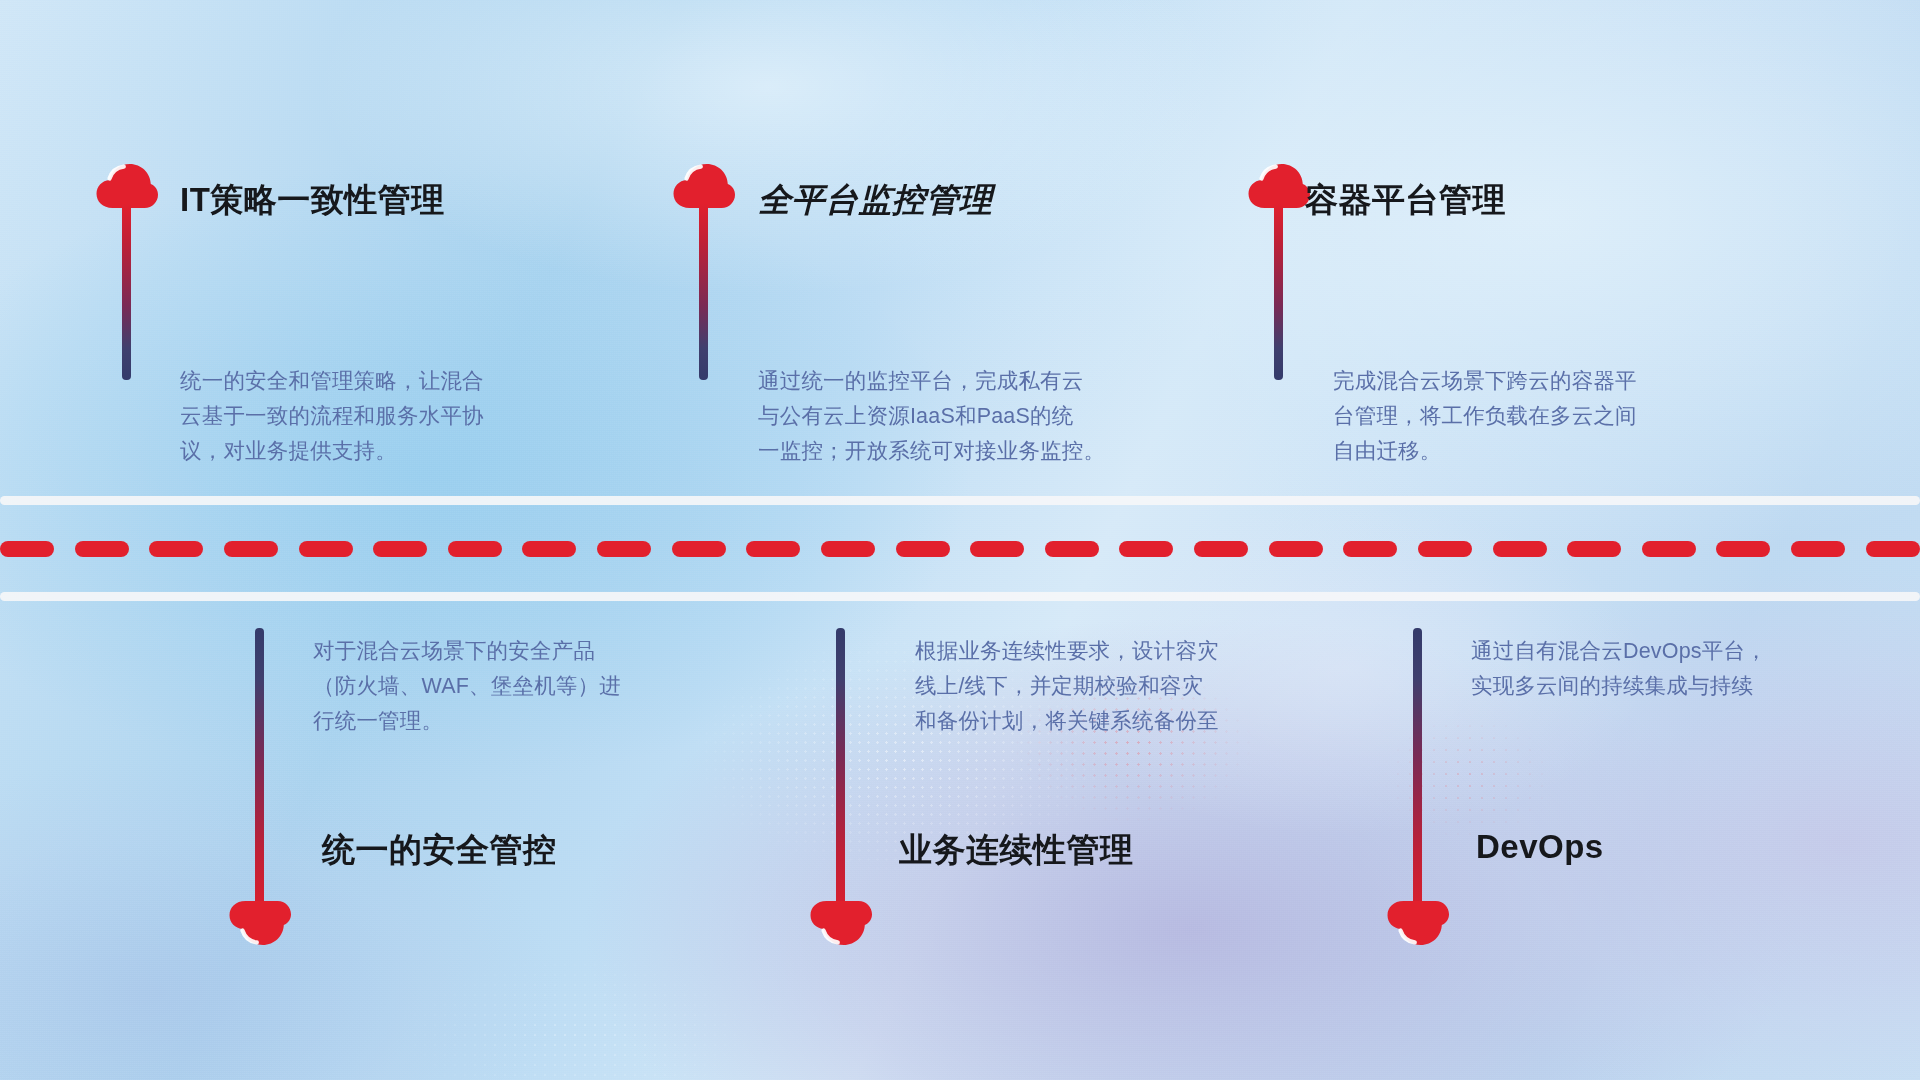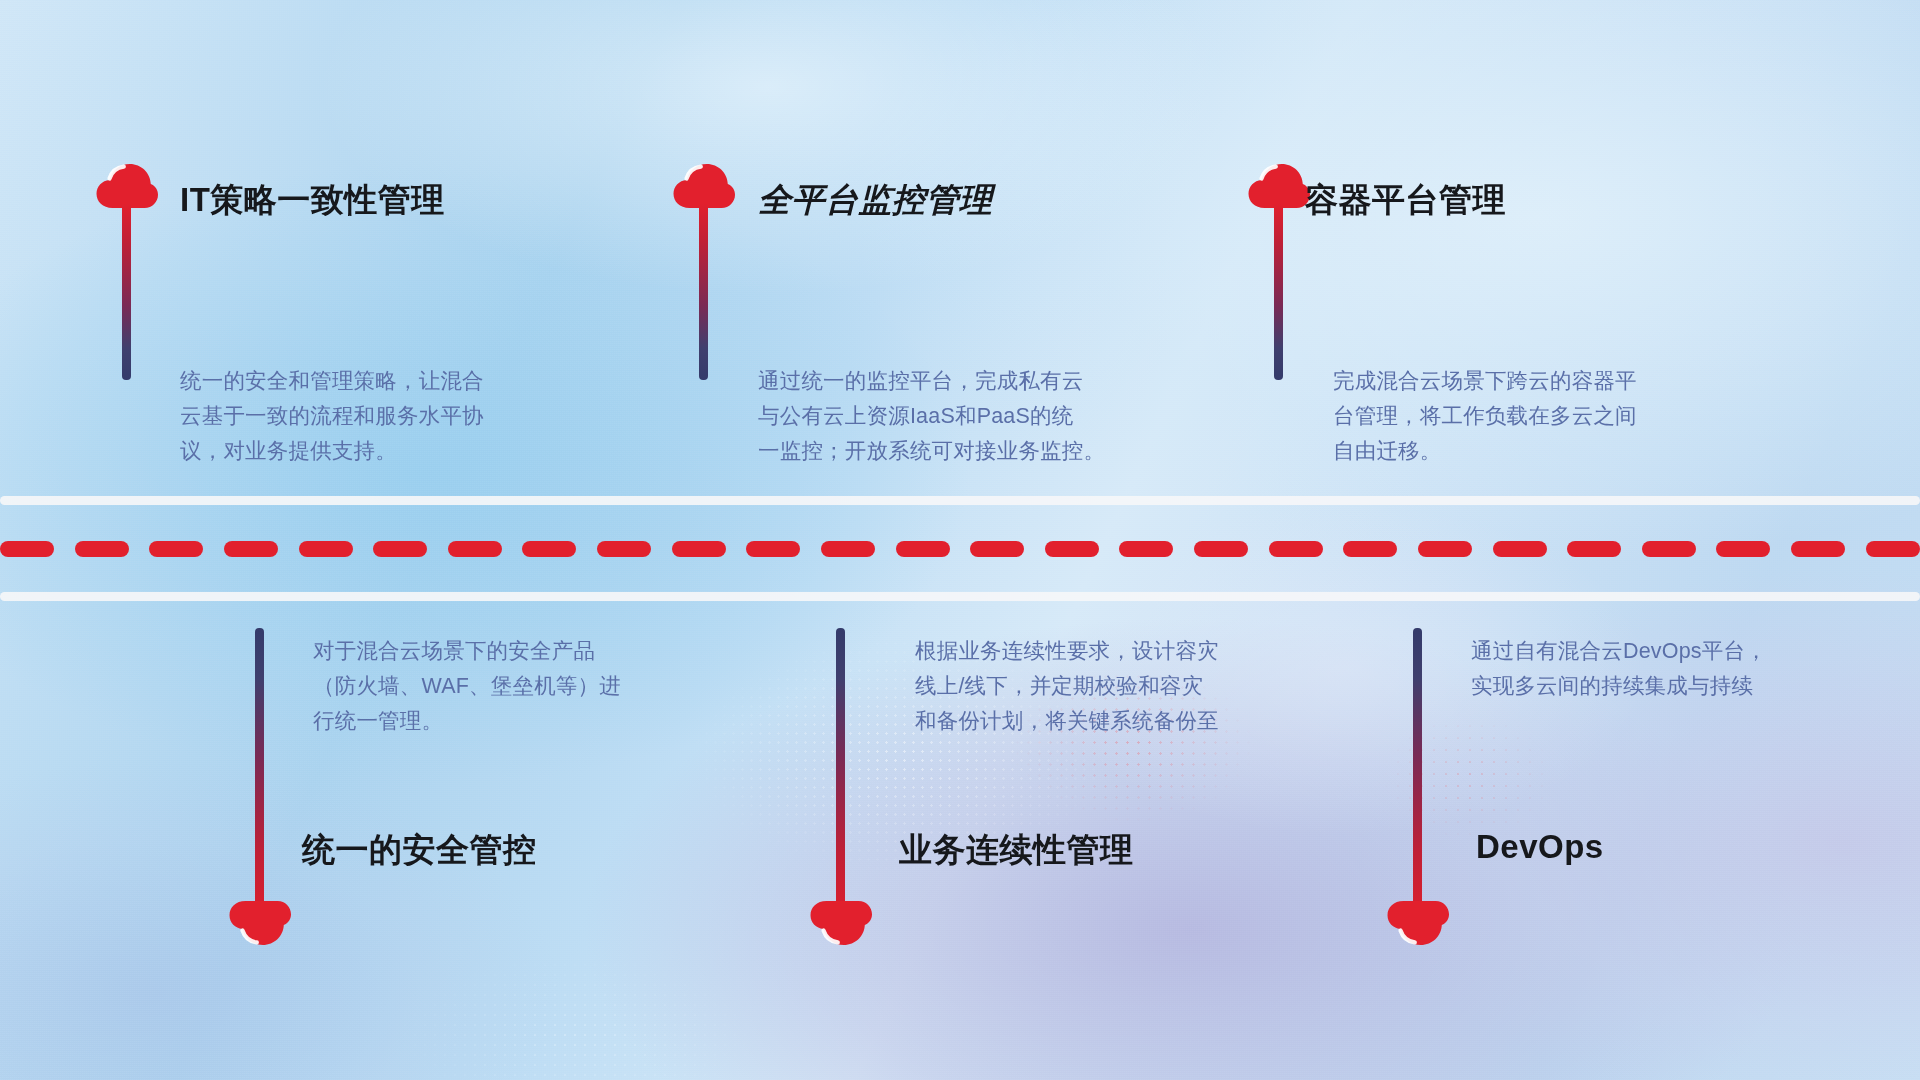--- a/index.html
+++ b/index.html
@@ -258,21 +258,21 @@
     <div class="stem stem-up" style="left:255px; top:628px; height:280px;"></div>
     <svg class="cloud-icon" style="left:228px; top:900px; transform:scaleY(-1);" viewBox="0 0 64 46">
       <path d="M17.5 45 C7.6 45 1.5 38.6 1.5 30.8 C1.5 23.5 7.2 17.6 14.4 17.1 C16.6 7.6 25 1 34.9 1 C46.2 1 55.4 9.9 55.8 21 C60.3 22.7 63 27 63 31.7 C63 38.9 57.3 45 49.6 45 Z" fill="#e2202d"></path>
       <path d="M14.5 15.5 C16.8 8.5 22.4 4.4 28.8 3.6" stroke="#ffffff" stroke-width="4.2" stroke-linecap="round" fill="none" opacity="0.92"></path>
     </svg>
     <div class="item-body" style="left:313px; top:634px;">
       <span class="ln">对于混合云场景下的安全产品</span>
       <span class="ln">（防火墙、WAF、堡垒机等）进</span>
       <span class="ln">行统一管理。</span>
     </div>
-    <div class="item-title" style="left:302px; top:828px;text-align:right;">统一的安全管控</div>
+    <div class="item-title" style="left:322px; top:828px;text-align:right;">统一的安全管控</div>
   </div>
 
   <div class="item">
     <div class="stem stem-up" style="left:836px; top:628px; height:280px;"></div>
     <svg class="cloud-icon" style="left:809px; top:900px; transform:scaleY(-1);" viewBox="0 0 64 46">
       <path d="M17.5 45 C7.6 45 1.5 38.6 1.5 30.8 C1.5 23.5 7.2 17.6 14.4 17.1 C16.6 7.6 25 1 34.9 1 C46.2 1 55.4 9.9 55.8 21 C60.3 22.7 63 27 63 31.7 C63 38.9 57.3 45 49.6 45 Z" fill="#e2202d"></path>
       <path d="M14.5 15.5 C16.8 8.5 22.4 4.4 28.8 3.6" stroke="#ffffff" stroke-width="4.2" stroke-linecap="round" fill="none" opacity="0.92"></path>
     </svg>
     <div class="item-body" style="left:894px; top:634px;margin-left:21px;">
       <span class="ln">根据业务连续性要求，设计容灾</span>

